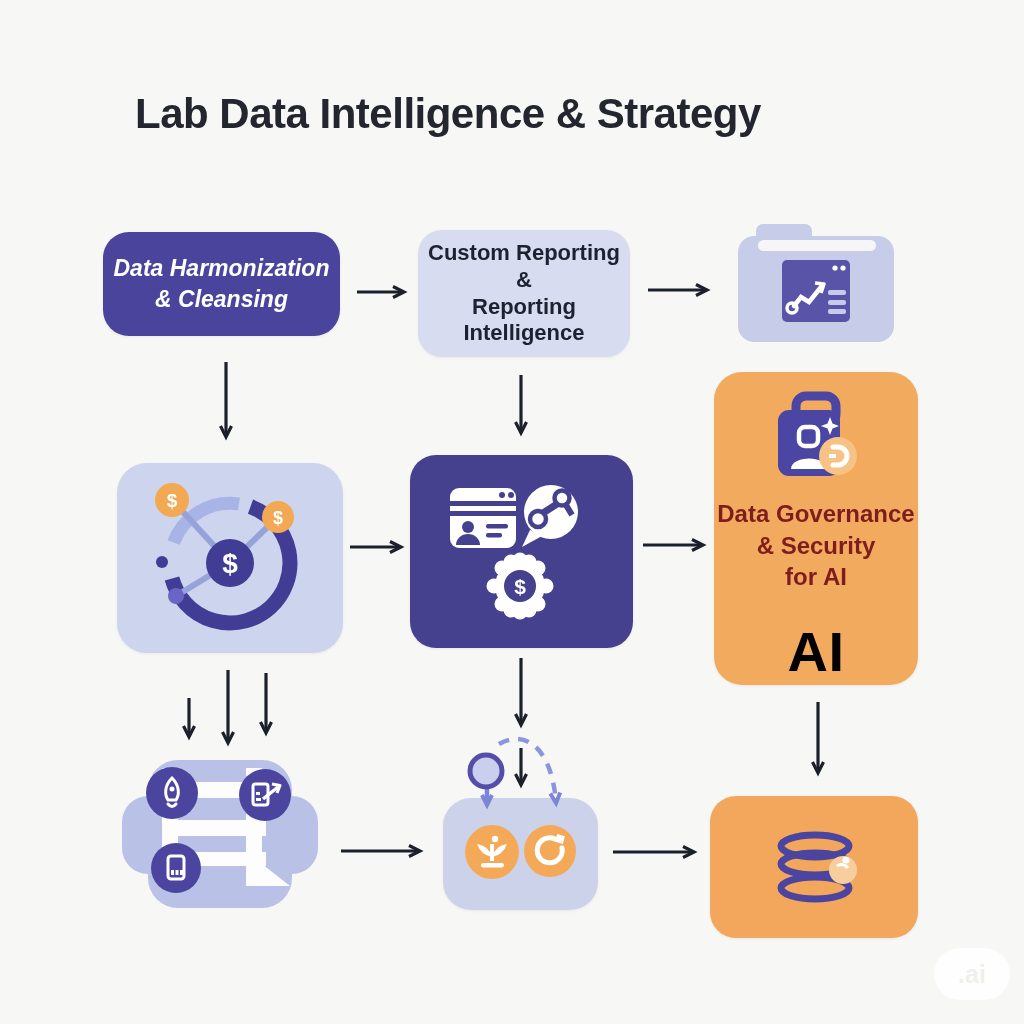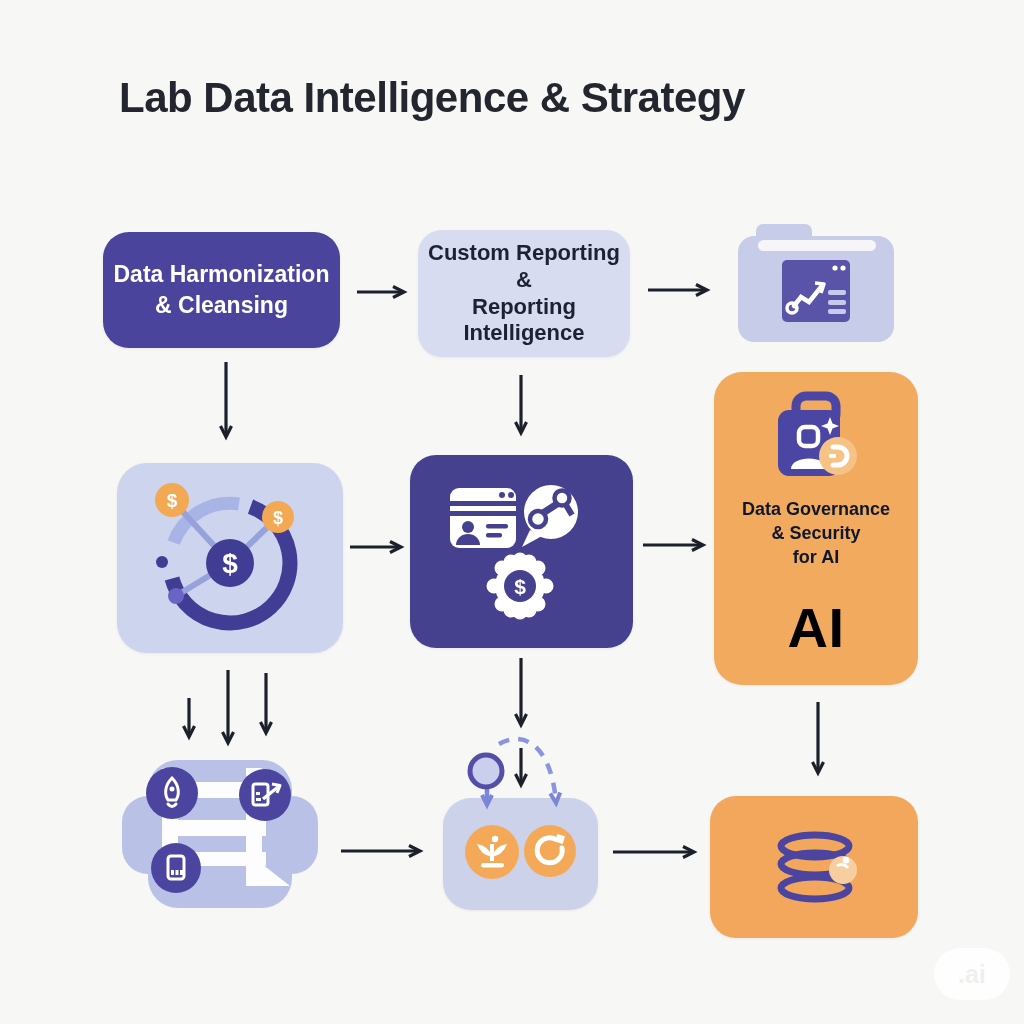--- a/index.html
+++ b/index.html
@@ -3,58 +3,58 @@
 <meta charset="utf-8">
 <style>
   html,body{margin:0;padding:0;}
   body{
     width:1024px;height:1024px;position:relative;overflow:hidden;
     background:#f7f7f5;
     font-family:"Liberation Sans", sans-serif;
   }
   .abs{position:absolute;}
   #page-title{
-    position:absolute;left:119px;top:74px;margin:0;
+    position:absolute;left:119px;top:74px;margin:16px;
     font-size:42px;font-weight:800;letter-spacing:-0.5px;color:#23262f;
   }
   .node{
     position:absolute;display:flex;flex-direction:column;
     align-items:center;justify-content:center;text-align:center;
     box-shadow:0 1px 3px rgba(40,40,90,0.07);
   }
   .node-dark{background:#4a449c;border-radius:26px;}
   .node-dark2{background:#46418f;border-radius:26px;}
   .node-light{background:#d8dcf1;border-radius:24px;}
   .node-light2{background:#cdd4ee;border-radius:30px;}
   .node-light3{background:#ccd2e9;border-radius:28px;}
   .node-orange{background:#f2aa5e;border-radius:28px;}
   .node-orange2{background:#f2a75c;border-radius:26px;}
   .lbl{display:block;}
   .lbl-white{color:#ffffff;font-size:23px;font-weight:700;line-height:1.35;}
   .lbl-dark{color:#1d2130;font-size:22px;font-weight:700;line-height:1.22;}
-  .lbl-gov{color:#0f172a;font-size:18px;font-weight:700;line-height:1.32;}
+  .lbl-gov{color:#7f1d1d;font-size:24px;font-weight:700;line-height:1.32;}
   .ai-big{color:#000000;font-size:56px;font-weight:800;letter-spacing:0.5px;margin-top:26px;}
   .gov-icon{margin-bottom:8px;}
   
   .blob{position:absolute;left:122px;top:760px;width:196px;height:148px;}
   .blob .h-bar{position:absolute;left:0;top:36px;width:196px;height:78px;background:#b9c2e6;border-radius:26px;}
   .blob .v-bar{position:absolute;left:26px;top:0;width:144px;height:148px;background:#b9c2e6;border-radius:30px;}
   .overlay{position:absolute;left:0;top:0;width:1024px;height:1024px;pointer-events:none;}
   #watermark{
     position:absolute;left:934px;top:948px;width:76px;height:52px;border-radius:26px;
     background:rgba(255,255,255,0.85);display:flex;align-items:center;justify-content:center;
     color:#efefec;font-size:25px;font-weight:700;
   }
 </style>
 </head>
 <body>
 
 <h1 id="page-title">Lab Data Intelligence &amp; Strategy</h1>
 
-<div class="node node-dark" style="left:103px;top:232px;width:237px;height:116px;">
+<div class="node node-dark" style="left:103px;top:232px;width:237px;height:104px;font-style:italic;">
   <span class="lbl lbl-white">Data Harmonization</span>
   <span class="lbl lbl-white">&amp; Cleansing</span>
 </div>
 
 <div class="node node-light" style="left:418px;top:230px;width:212px;height:127px;">
   <span class="lbl lbl-dark">Custom Reporting</span>
   <span class="lbl lbl-dark">&amp;</span>
   <span class="lbl lbl-dark">Reporting</span>
   <span class="lbl lbl-dark">Intelligence</span>
 </div>

